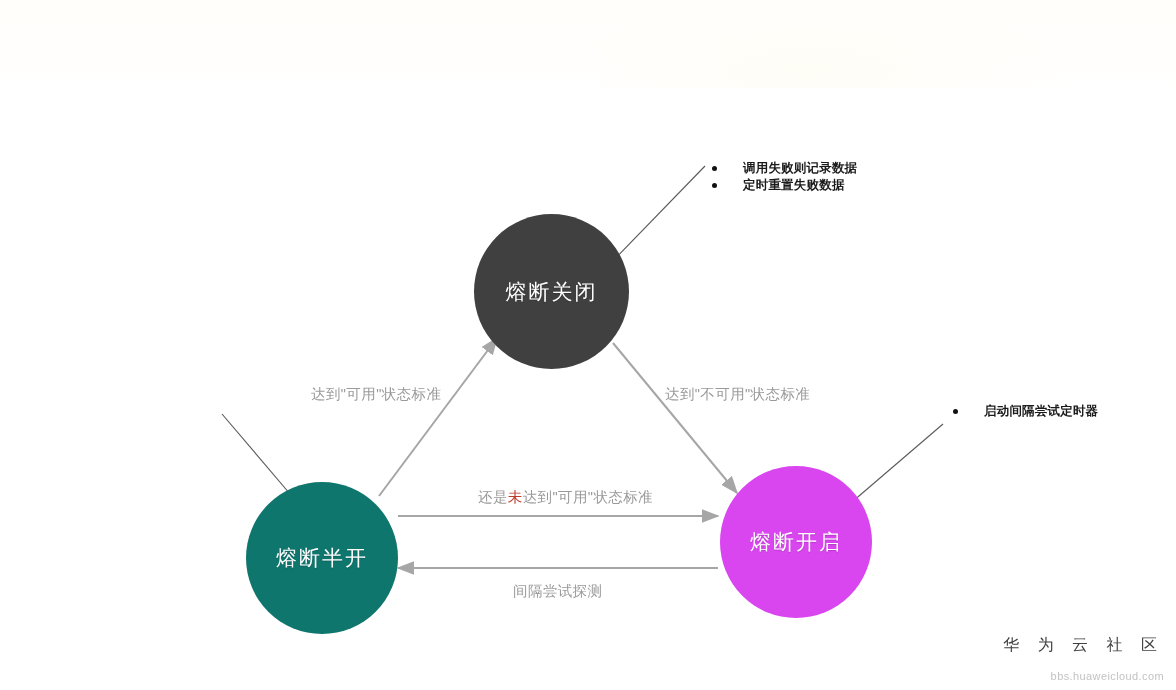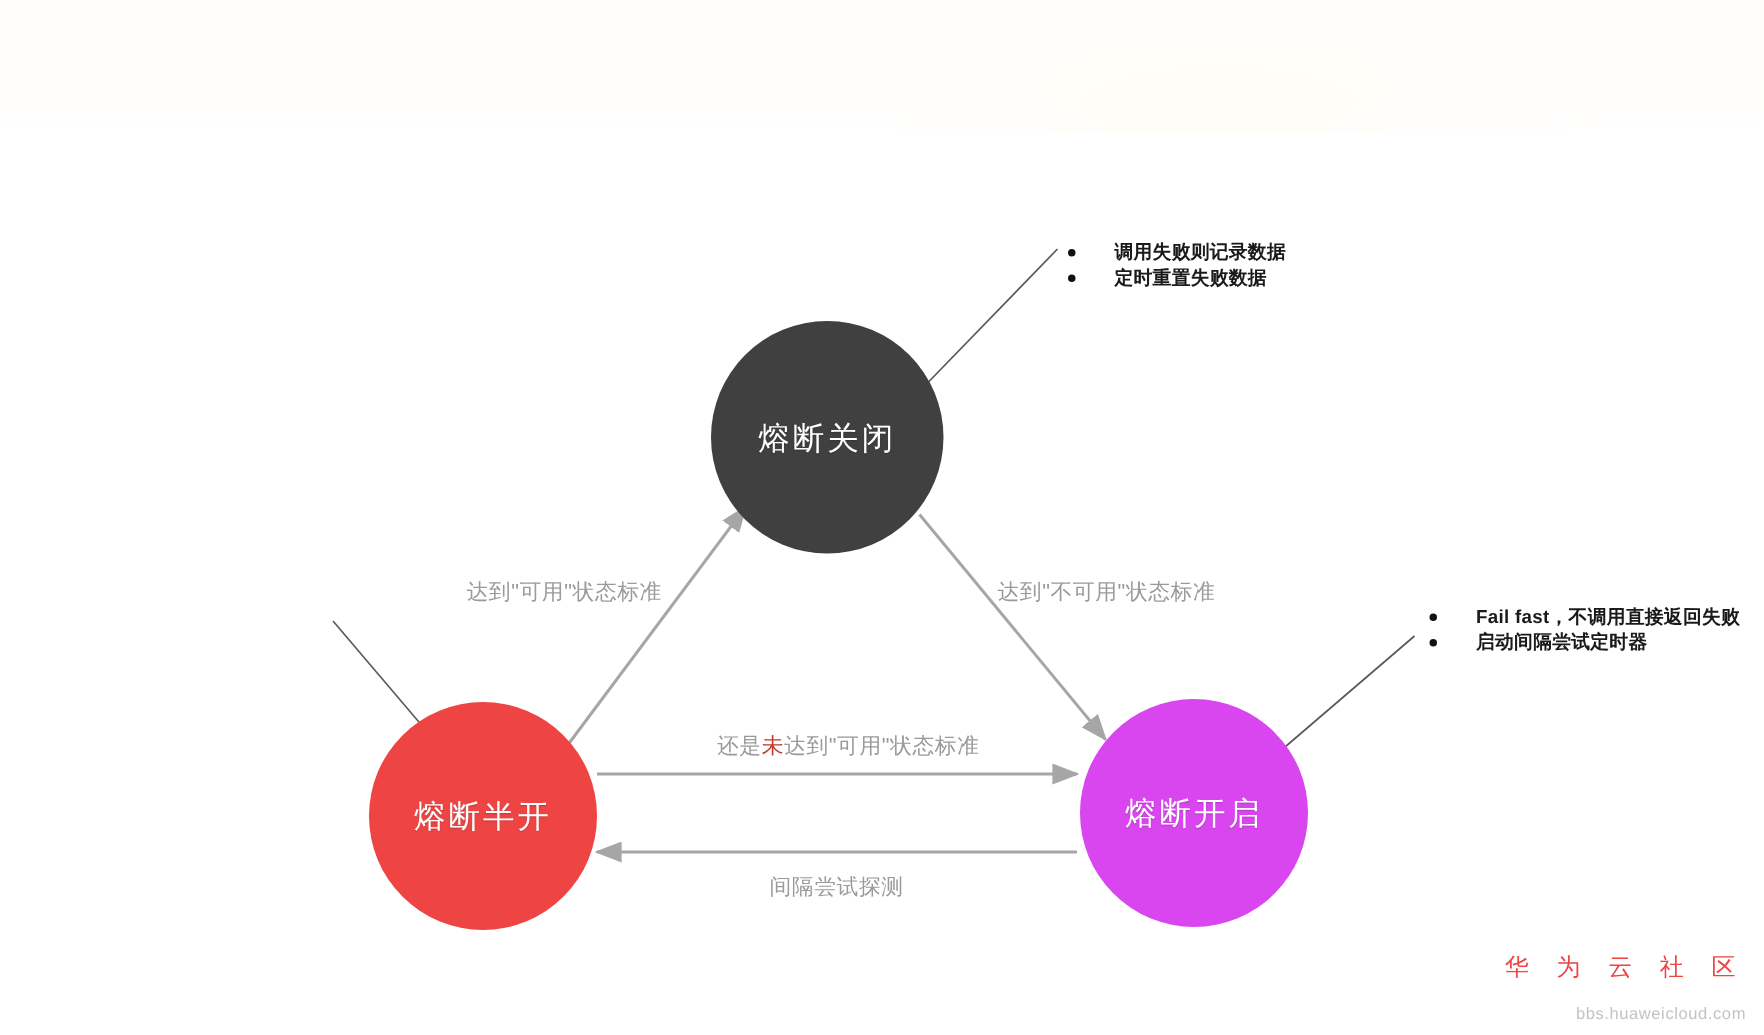--- a/index.html
+++ b/index.html
@@ -59,24 +59,24 @@
   }
   .node-closed {
     left: 474px;
     top: 214px;
     width: 155px;
     height: 155px;
     background: #404040;
   }
   .node-half {
     left: 246px;
-    top: 468px;
+    top: 482px;
     width: 152px;
     height: 152px;
-    background: #ef4444;
+    background: #0f766e;
   }
   .node-open {
     left: 720px;
     top: 466px;
     width: 152px;
     height: 152px;
     background: #d946ef;
   }
 
   .edge-label {
@@ -119,21 +119,21 @@
   .watermark {
     position: absolute;
     right: 12px;
     bottom: 8px;
     text-align: right;
     color: #b9b9b9;
   }
   .watermark .wm-main {
     font-size: 16px;
     letter-spacing: 7px;
-    color: #ef4444;
+    color: #404040;
   }
   .watermark .wm-sub {
     font-size: 11px;
     letter-spacing: 0.4px;
     color: #c3c3c3;
     margin-top: 14px;
   }
 </style>
 </head>
 <body>
@@ -190,24 +190,20 @@
     <div class="row">
       <span class="bullet"></span>
       <span class="txt">定时重置失败数据</span>
     </div>
   </div>
 
 
   <div class="callout" style="left:953px; top:403px;">
     <div class="row">
       <span class="bullet"></span>
-      <span class="txt">Fail fast，不调用直接返回失败</span>
-    </div>
-    <div class="row">
-      <span class="bullet"></span>
       <span class="txt">启动间隔尝试定时器</span>
     </div>
   </div>
 
   <div class="watermark">
     <div class="wm-main">华 为 云 社 区</div>
     <div class="wm-sub">bbs.huaweicloud.com</div>
   </div>
 
 </div>

